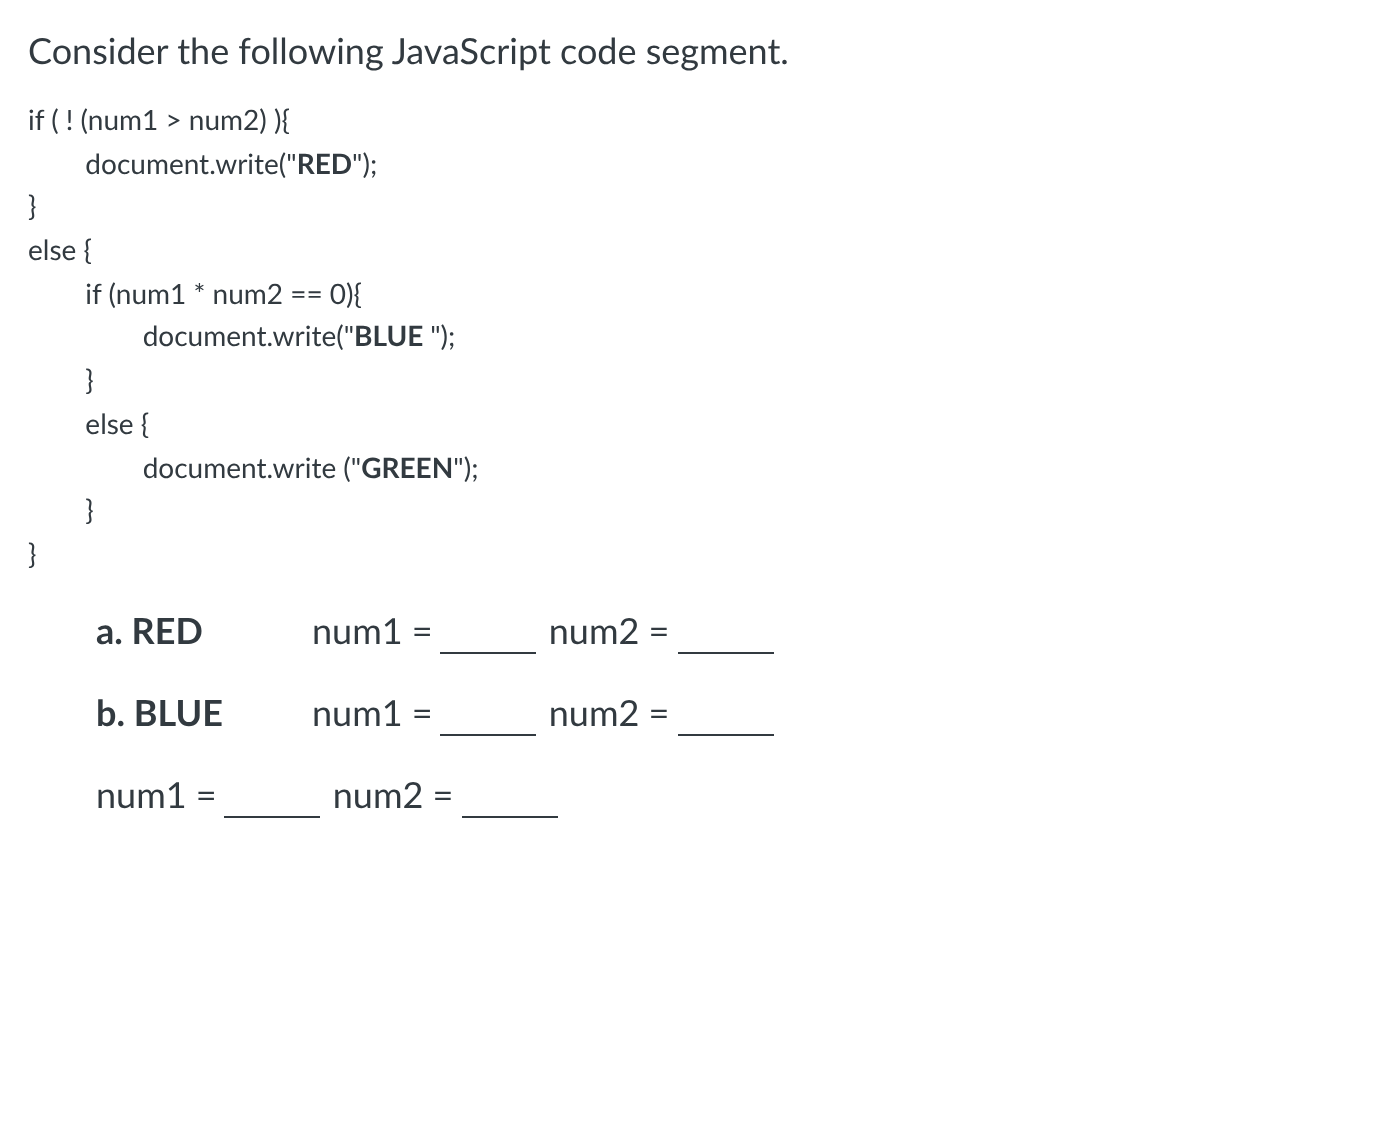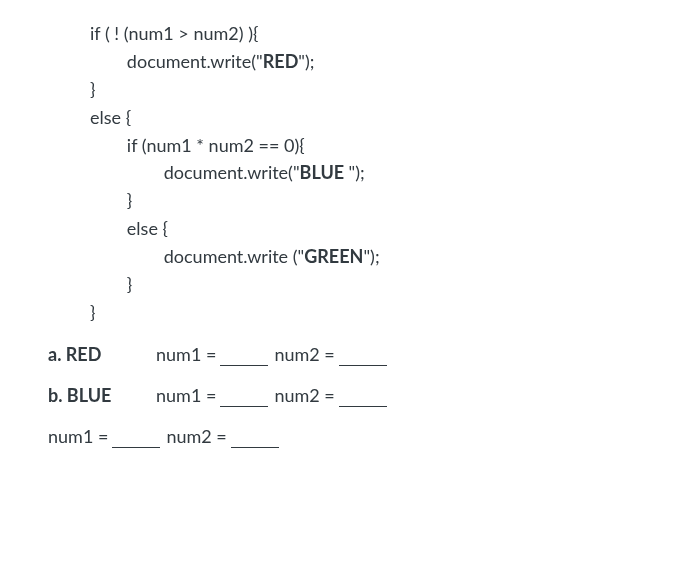--- a/index.html
+++ b/index.html
@@ -13,24 +13,23 @@
     font-size: 18px;
     line-height: 1.5;
   }
   .wrap {
     padding: 12px 10px 10px 14px;
   }
   .intro {
     margin-bottom: 10px;
   }
   .codeblock {
-    margin-left: 76px;
     margin-top: 8px;
     margin-bottom: 14px;
-    font-size: 18px;
+    font-size: 14px;
     line-height: 1.55;
   }
   .codeblock .line {
     white-space: pre;
   }
   .codeblock .bold {
     font-weight: 700;
     text-align: center;
   }
   .prompt {
@@ -64,20 +63,21 @@
     width: 48px;
     height: 1.05em;
     margin: 0 4px 2px 4px;
   }
 </style>
 </head>
 <body>
 
 <div class="wrap">
 
+  <div class="intro">Consider the following JavaScript code segment.</div>
 
   <div class="codeblock">
     <div class="line">if ( ! (num1 &gt; num2) ){</div>
     <div class="line"><span>        document.write("</span><span class="bold">RED</span><span>");</span></div>
     <div class="line">}</div>
     <div class="line">else {</div>
     <div class="line">        if (num1 * num2 == 0){</div>
     <div class="line"><span>                document.write("</span><span class="bold">BLUE </span><span>");</span></div>
     <div class="line">        }</div>
     <div class="line">        else {</div>

